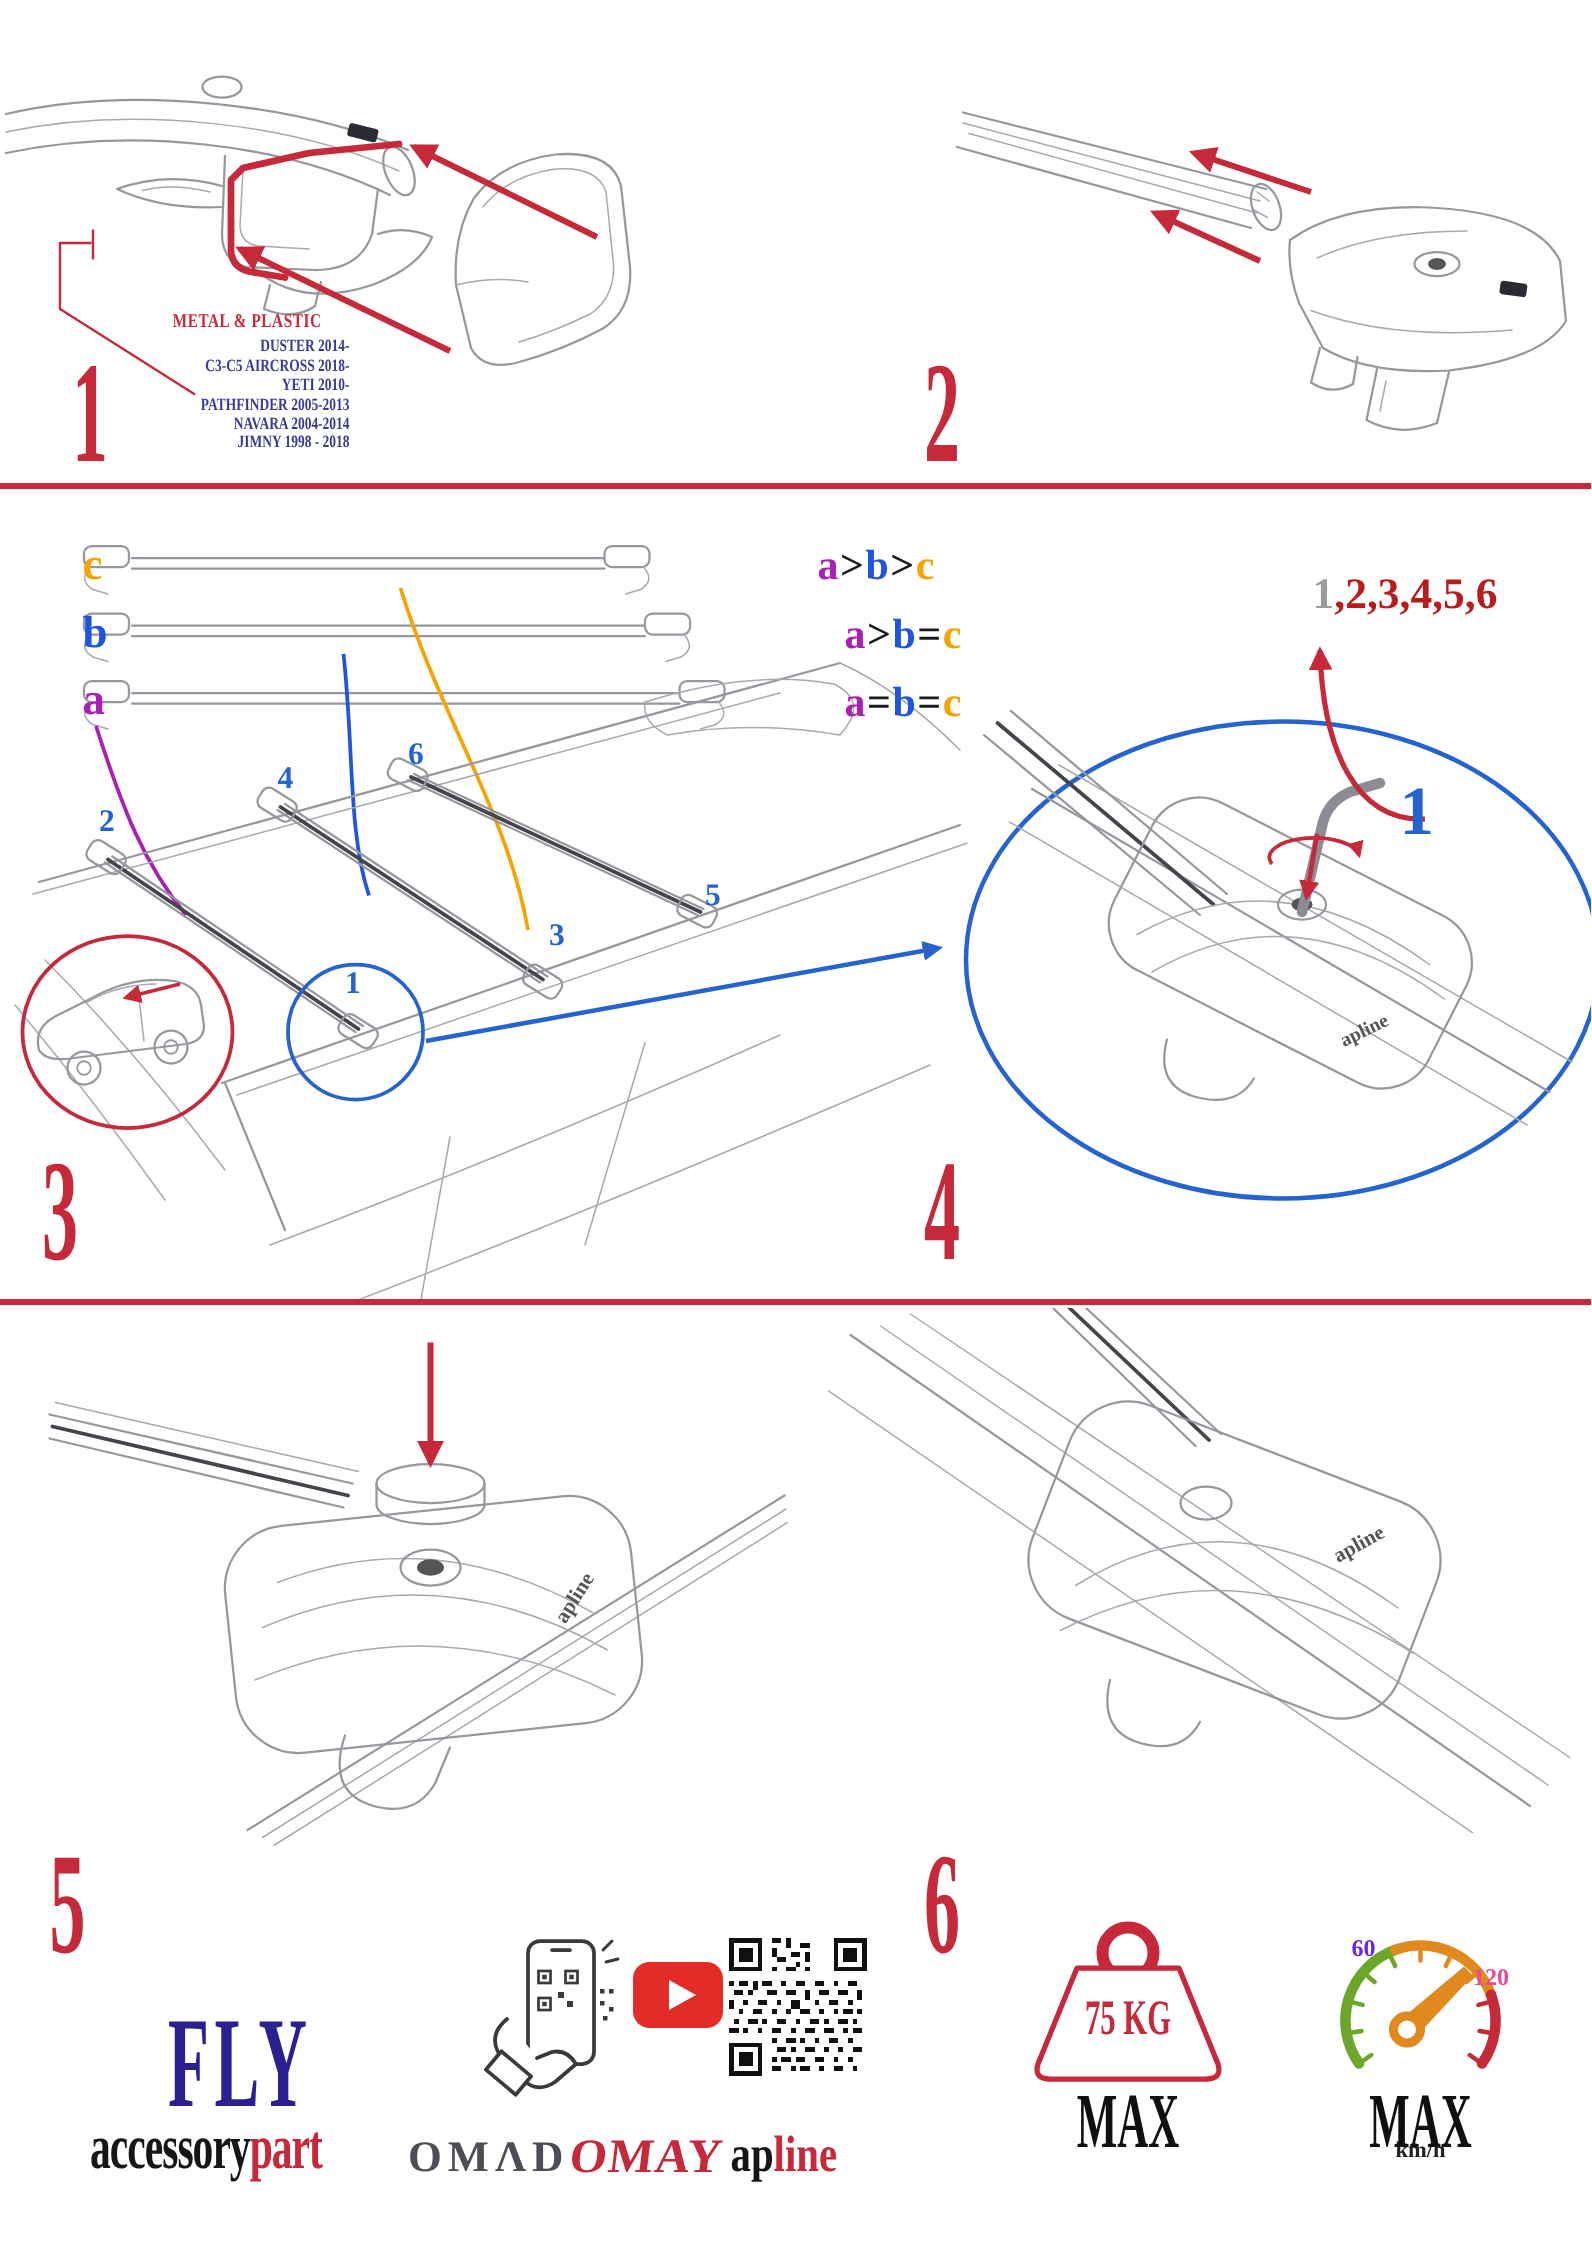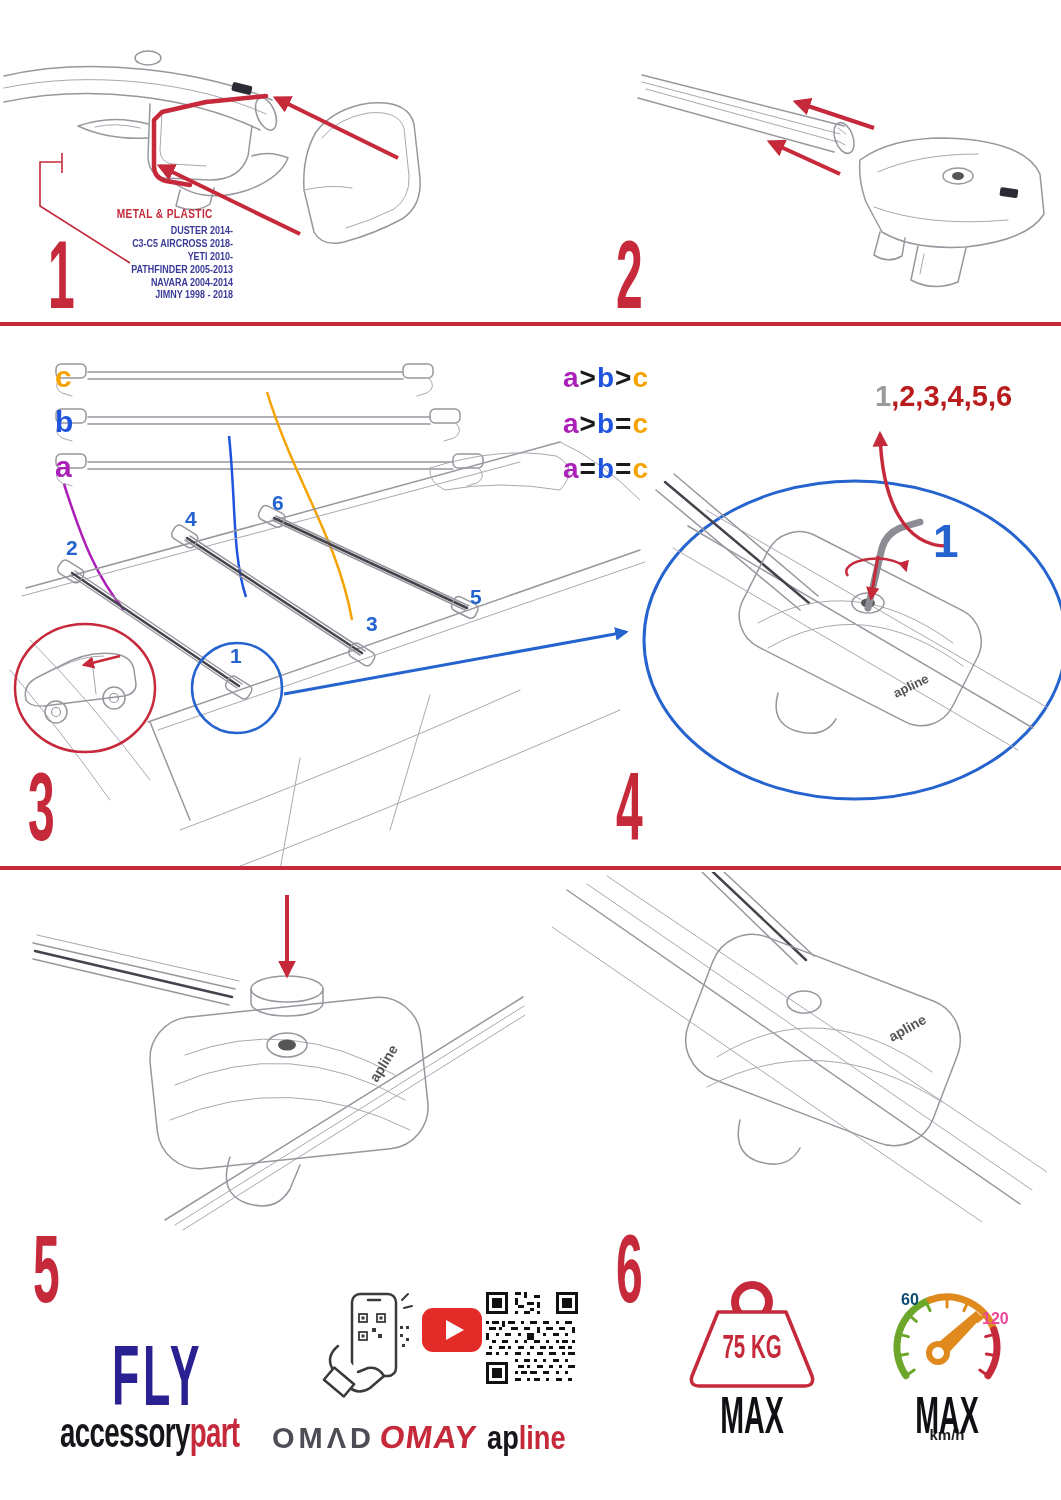--- a/index.html
+++ b/index.html
@@ -1,17 +1,17 @@
 <!DOCTYPE html>
 <html><head>
 <meta charset="utf-8">
 <style>
   html,body{margin:0;padding:0;background:#fff;}
   .canvas{position:relative;width:1061px;height:1500px;background:#fff;overflow:hidden;
-          font-family:Liberation Sans, sans-serif;}
+          font-family:Liberation Serif, serif;}
   .abs{position:absolute;}
   svg{display:block;}
   .divider{left:0;width:1061px;height:4px;background:#C5293A;}
   .stepnum{font-weight:700;font-size:96px;line-height:0.82;color:#C5293A;
            transform:scaleX(0.5);transform-origin:left top;letter-spacing:-3px;}
   .mp-block{width:175px;text-align:right;transform:scaleX(0.78);transform-origin:right top;}
   .mp-heading{font-size:13px;font-weight:700;color:#C5293A;letter-spacing:.5px;text-align:center;margin-bottom:3px;}
   .veh{font-size:11.5px;font-weight:700;color:#3A3A99;line-height:1.12;}
   .barletter{font-size:30px;font-weight:700;line-height:1;}
   .c-a{color:#AB1FB8}.c-b{color:#1F54DE}.c-c{color:#F5A300}.c-op{color:#1a1a1a}
@@ -209,21 +209,21 @@
       <circle class="thin" cx="114" cy="348" r="11"></circle>
         <circle cx="114" cy="348" r="4.5" fill="none" stroke="#97979F" stroke-width="1.2"></circle>
       <path d="M120,306 L84,315" stroke="#C5293A" stroke-width="2.5" fill="none" marker-end="url(#ar-red3)"></path>
     </g>
   </svg>
 
   <div class="abs barletter c-c" style="left:55px;top:362px">c</div>
   <div class="abs barletter c-b" style="left:55px;top:407px">b</div>
   <div class="abs barletter c-a" style="left:55px;top:452px">a</div>
 
-  <div class="abs cmp" style="left:563px;top:364px"><span class="c-a">a</span><span class="c-op">&gt;</span><span class="c-b">b</span><span class="c-op">&gt;</span><span class="c-c">c</span></div>
+  <div class="abs cmp" style="left:545px;top:364px"><span class="c-a">a</span><span class="c-op">&gt;</span><span class="c-b">b</span><span class="c-op">&gt;</span><span class="c-c">c</span></div>
   <div class="abs cmp" style="left:563px;top:410px"><span class="c-a">a</span><span class="c-op">&gt;</span><span class="c-b">b</span><span class="c-op">=</span><span class="c-c">c</span></div>
   <div class="abs cmp" style="left:563px;top:455px"><span class="c-a">a</span><span class="c-op">=</span><span class="c-b">b</span><span class="c-op">=</span><span class="c-c">c</span></div>
 
   <div class="abs rooflabel" style="left:66px;top:537px">2</div>
   <div class="abs rooflabel" style="left:185px;top:508px">4</div>
   <div class="abs rooflabel" style="left:272px;top:492px">6</div>
   <div class="abs rooflabel" style="left:230px;top:645px">1</div>
   <div class="abs rooflabel" style="left:366px;top:613px">3</div>
   <div class="abs rooflabel" style="left:470px;top:586px">5</div>
 
@@ -404,18 +404,18 @@
       <path d="M69,14 L69,24" stroke="#E08A1E"></path>
       <path d="M90.1,18.7 L85.9,27.7" stroke="#E08A1E"></path>
       <path d="M107.3,31.9 L99.6,38.3" stroke="#E08A1E"></path>
       <path d="M117.3,51.1 L107.6,53.6" stroke="#C5293A"></path>
       <path d="M118.3,72.7 L108.4,71" stroke="#C5293A"></path>
       <path d="M110,92.7 L101.8,87" stroke="#C5293A"></path>
     </g>
     <polygon points="55,64 64,77 104,34 98,28" fill="#E08A1E"></polygon>
     <circle cx="60" cy="70" r="9" fill="#fff" stroke="#E08A1E" stroke-width="6"></circle>
   </svg>
-  <div class="abs speed-num" style="left:901px;top:1292px;color:#0c4a6e">60</div>
+  <div class="abs speed-num" style="left:901px;top:1292px;color:#6d28d9">60</div>
   <div class="abs speed-num" style="left:982px;top:1311px;color:#ec4899">120</div>
   <div class="abs kmh" style="left:878px;width:138px;top:1427px">km/h</div>
   <div class="abs maxlabel" style="left:878px;width:138px;top:1392px">MAX</div>
 
 </div>
 
 </body></html>

